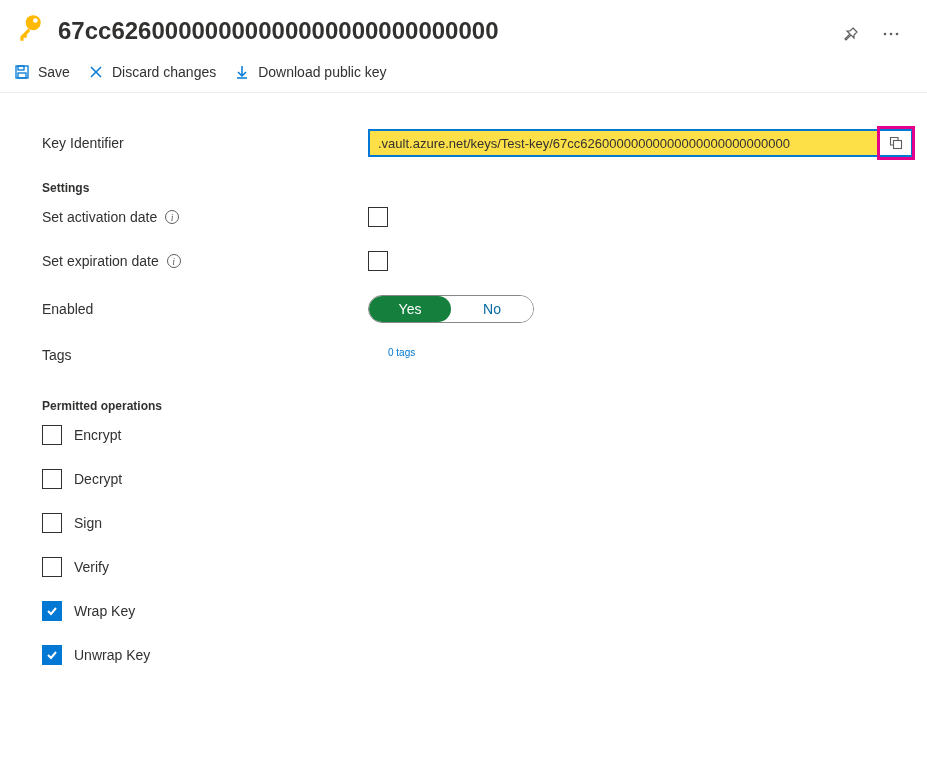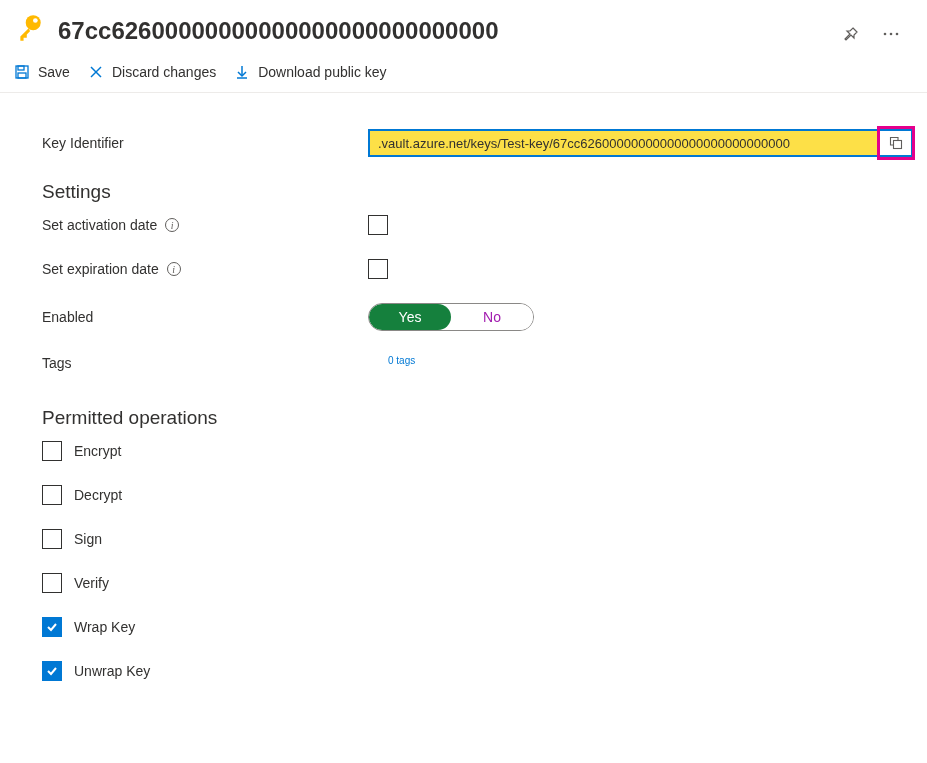--- a/index.html
+++ b/index.html
@@ -129,22 +129,22 @@
     .copy-highlight {
       position: absolute;
       right: -4px;
       top: -5px;
       width: 38px;
       height: 34px;
       border: 3px solid #e3008c;
       pointer-events: none;
     }
     .section-heading {
-      font-size: 19px;
-      font-weight: 400;
+      font-size: 12px;
+      font-weight: 700;
       color: #323130;
       margin-bottom: 12px;
     }
     .checkbox {
       width: 20px;
       height: 20px;
       border: 1px solid #323130;
       background: #fff;
       cursor: pointer;
       display: flex;
@@ -177,21 +177,21 @@
       overflow: hidden;
       width: 166px;
       height: 28px;
     }
     .toggle-opt {
       flex: 1;
       border: none;
       background: #fff;
       cursor: pointer;
       font-size: 14px;
-      color: #a21caf;
+      color: #0369a1;
     }
     .toggle-opt.active {
       background: #15803d;
       color: #fff;
       border-radius: 30px;
     }
     .tags-link {
       color: #0078d4;
       font-size: 10px;
       text-decoration: none;

